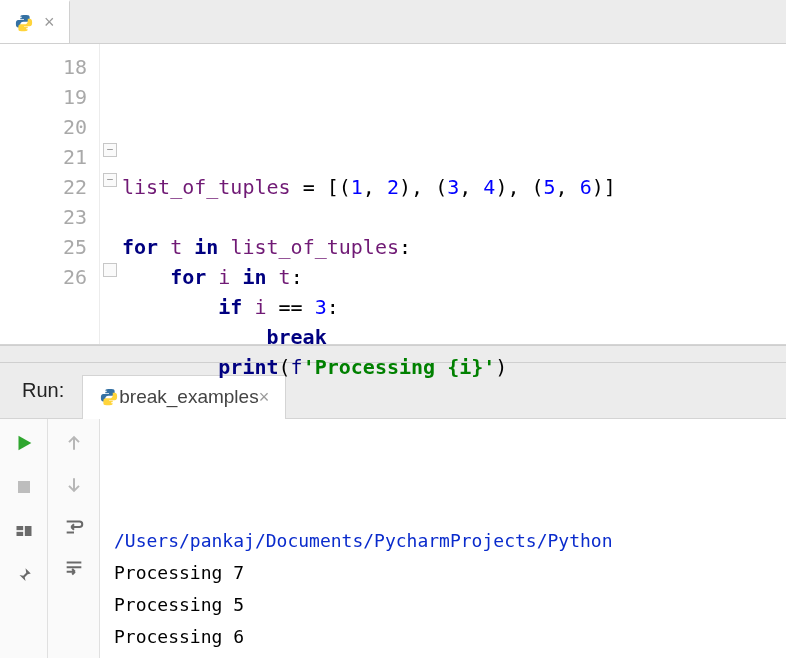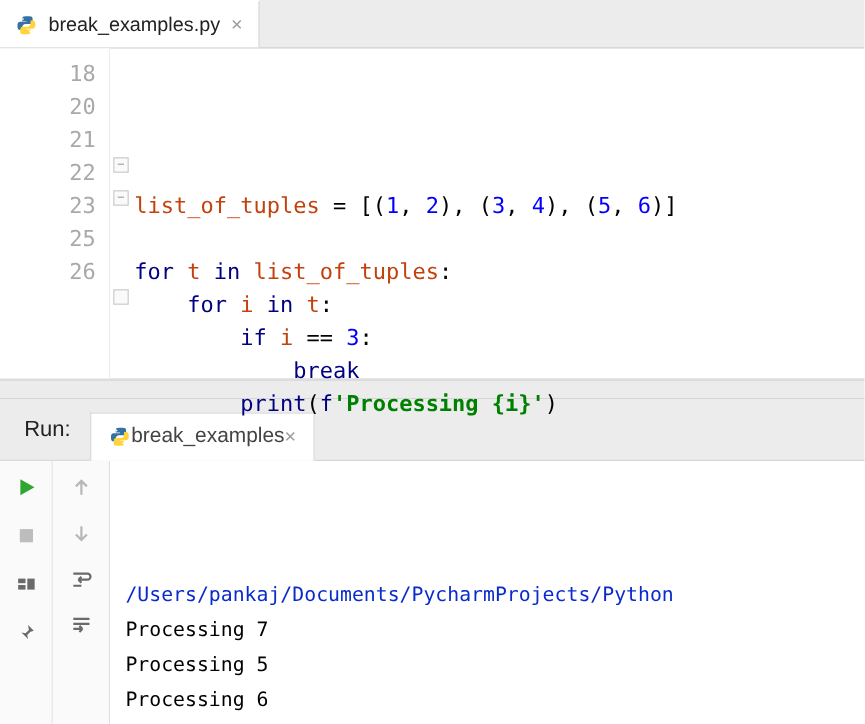--- a/index.html
+++ b/index.html
@@ -70,25 +70,25 @@
   }
   .code {
     flex: 1;
     padding: 8px 0 0 0;
     font-size: 20px;
     line-height: 30px;
     white-space: pre;
     position: relative;
   }
   .code-line { height:30px; }
-  .tok-kw { color: #000080; font-weight: normal; }
+  .tok-kw { color: #000080; font-weight: bold; }
   .tok-num { color: #0000ff; }
   .tok-str { color: #008000; font-weight: bold; }
   .tok-op { color: #000; }
-  .tok-name { color: #c2410c; }
+  .tok-name { color: #701a75; }
   .tok-fprefix { color: #000080; }
   
   .dragbar {
     height: 18px;
     background: #ececec;
     border-top: 1px solid #cfcfcf;
     border-bottom: 1px solid #cfcfcf;
   }
   
   .run-tabs {
@@ -161,28 +161,28 @@
 <div class="tabs-bar">
   <div class="file-tab">
     <span class="py-icon">
       <svg viewBox="0 0 32 32" width="20" height="20">
         <path fill="#3571A3" d="M15 3c-4 0-5 1-5 4v3h6v1H7c-3 0-4 2-4 6s1 6 4 6h3v-4c0-3 2-5 5-5h6c2 0 4-1 4-4V7c0-3-1-4-5-4h-5z"></path>
         <circle cx="11" cy="7" r="1.3" fill="#fff"></circle>
         <path fill="#FFD43B" d="M17 29c4 0 5-1 5-4v-3h-6v-1h9c3 0 4-2 4-6s-1-6-4-6h-3v4c0 3-2 5-5 5h-6c-2 0-4 1-4 4v3c0 3 1 4 5 4h5z"></path>
         <circle cx="21" cy="25" r="1.3" fill="#fff"></circle>
       </svg>
     </span>
-    <span>break_examples.py</span>
     <span class="close-x">×</span>
   </div>
 </div>
 
 <div class="editor">
   <div class="gutter">
     <div>18</div>
+    <div>19</div>
     <div>20</div>
     <div>21</div>
     <div>22</div>
     <div>23</div>
     <div>25</div>
     <div>26</div>
   </div>
   <div class="fold-col">
     <div class="fold-mark" style="top:99px">−</div>
     <div class="fold-mark" style="top:129px">−</div>

